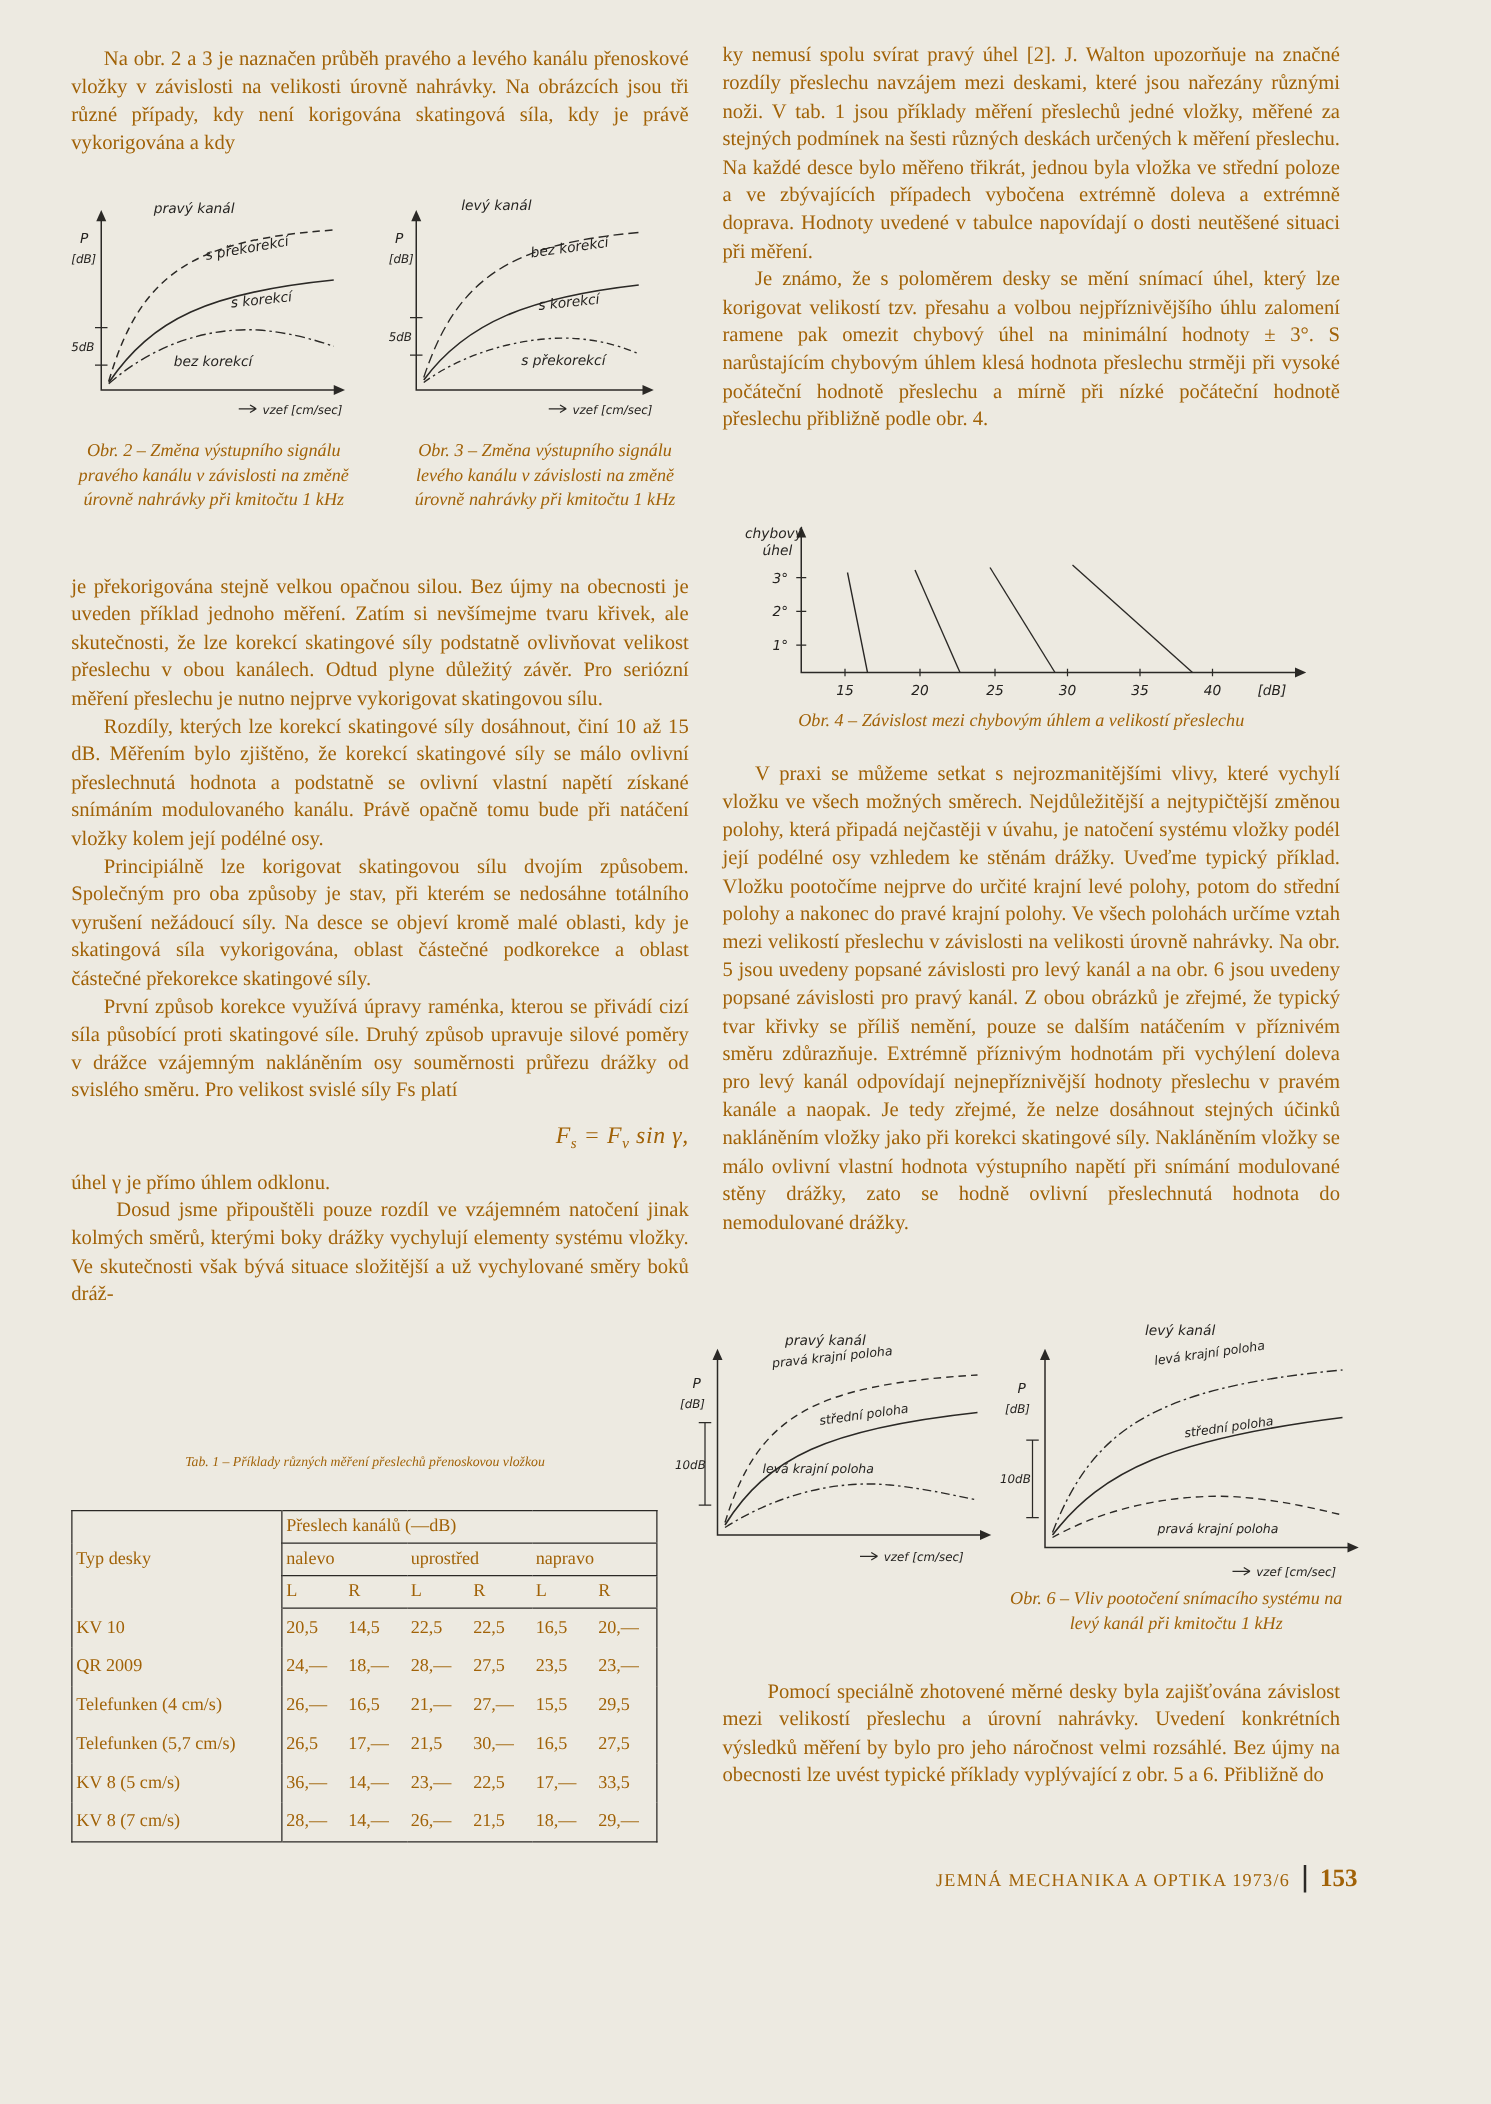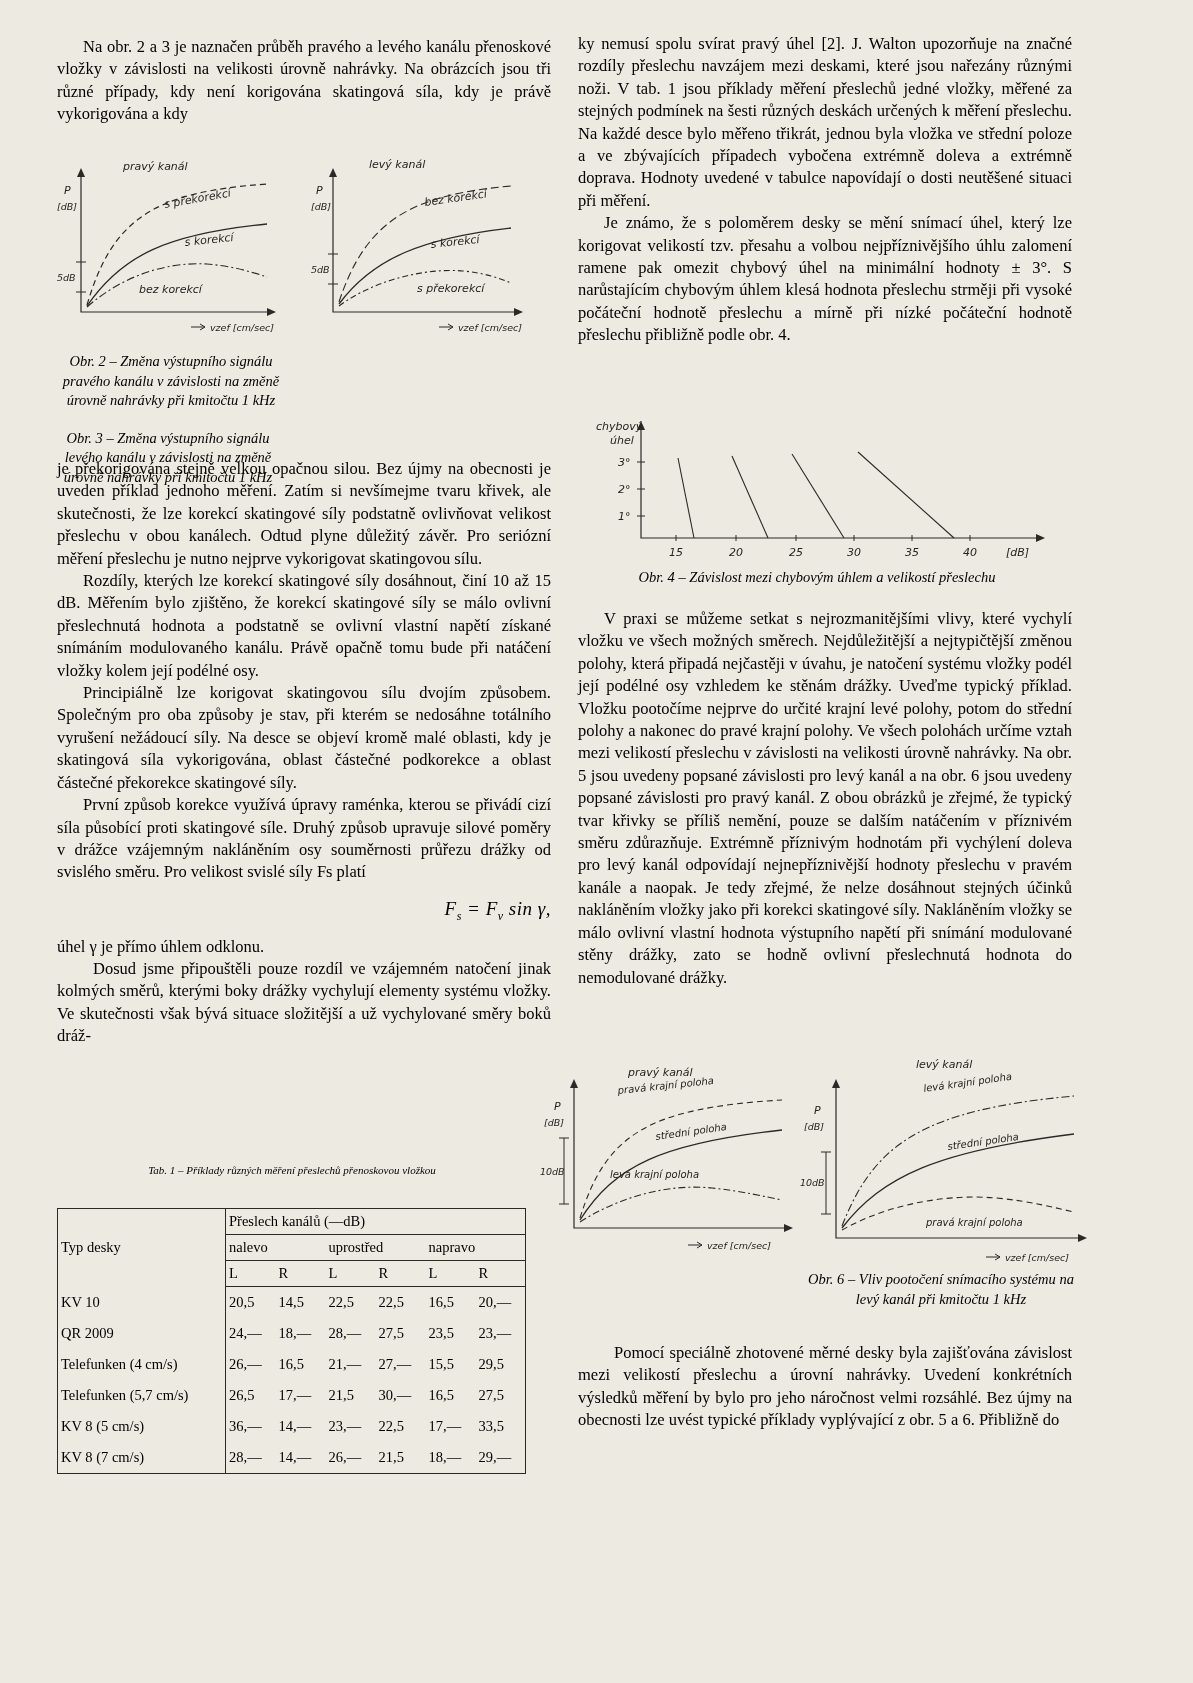--- a/index.html
+++ b/index.html
@@ -1,38 +1,38 @@
 <!DOCTYPE html>
 <html><head>
 <meta charset="utf-8">
 <style>
   * { margin:0; padding:0; box-sizing:border-box; }
   html,body { background:#cfccc3; }
   .page {
     position:relative; width:1193px; height:1683px;
-    background:#edeae1; color:#000000;
+    background:#edeae1; color:#a16207;
     font-family:"Liberation Serif", serif;
     margin:0 auto; overflow:hidden;
   }
   .block { position:absolute; }
   p.body {
     font-size:16.5px; line-height:22.4px; text-align:justify;
   }
   p.indent { text-indent:26px; }
   p.indent2 { text-indent:36px; }
   .eq {
     text-align:right; font-style:italic; font-size:19px;
     margin:14px 0 12px 0; letter-spacing:0.5px;
   }
   .eq sub { font-size:12px; }
   .caption {
     font-style:italic; font-size:14.5px; line-height:19.5px; text-align:center;
   }
   .figrow { display:flex; gap:16px; align-items:flex-end; }
-  .capsrow { display:flex; gap:18px; justify-content:space-between;flex-direction:column; }
+  .capsrow { display:flex; gap:18px; justify-content:space-between; }
   svg { display:block; }
   svg text {
     font-family:"DejaVu Sans", sans-serif; font-style:italic;
     fill:#252320; font-size:11px;
   }
   svg .small { font-size:9.5px; }
   svg .tick { font-size:11px; }
   .tabtitle {
     font-style:italic; font-size:11px; line-height:21px; text-align:center;
   }
@@ -278,14 +278,17 @@
     <path d="M188 205 h14 m0 0 l-5 -3 m5 3 l-5 3" fill="none" stroke="#2b2926" stroke-width="1"></path>
     <text x="207" y="209" class="small">vzef [cm/sec]</text>
   </svg>
 
   <div class="block caption" style="left:800px; top:1270px; width:282px;">Obr. 6 – Vliv pootočení snímacího systému na levý kanál při kmitočtu 1 kHz</div>
 
   <div class="block" style="left:578px; top:1342px; width:494px;">
     <p class="body indent2">Pomocí speciálně zhotovené měrné desky byla zajišťována závislost mezi velikostí přeslechu a úrovní nahrávky. Uvedení konkrétních výsledků měření by bylo pro jeho náročnost velmi rozsáhlé. Bez újmy na obecnosti lze uvést typické příklady vyplývající z obr. 5 a 6. Přibližně do</p>
   </div>
 
+  <div class="block footer" style="left:578px; top:1492px; width:508px;">
+    <span>JEMNÁ MECHANIKA A OPTIKA 1973/6</span><span class="pageno">153</span>
+  </div>
 
 </div>
 
 </body></html>

